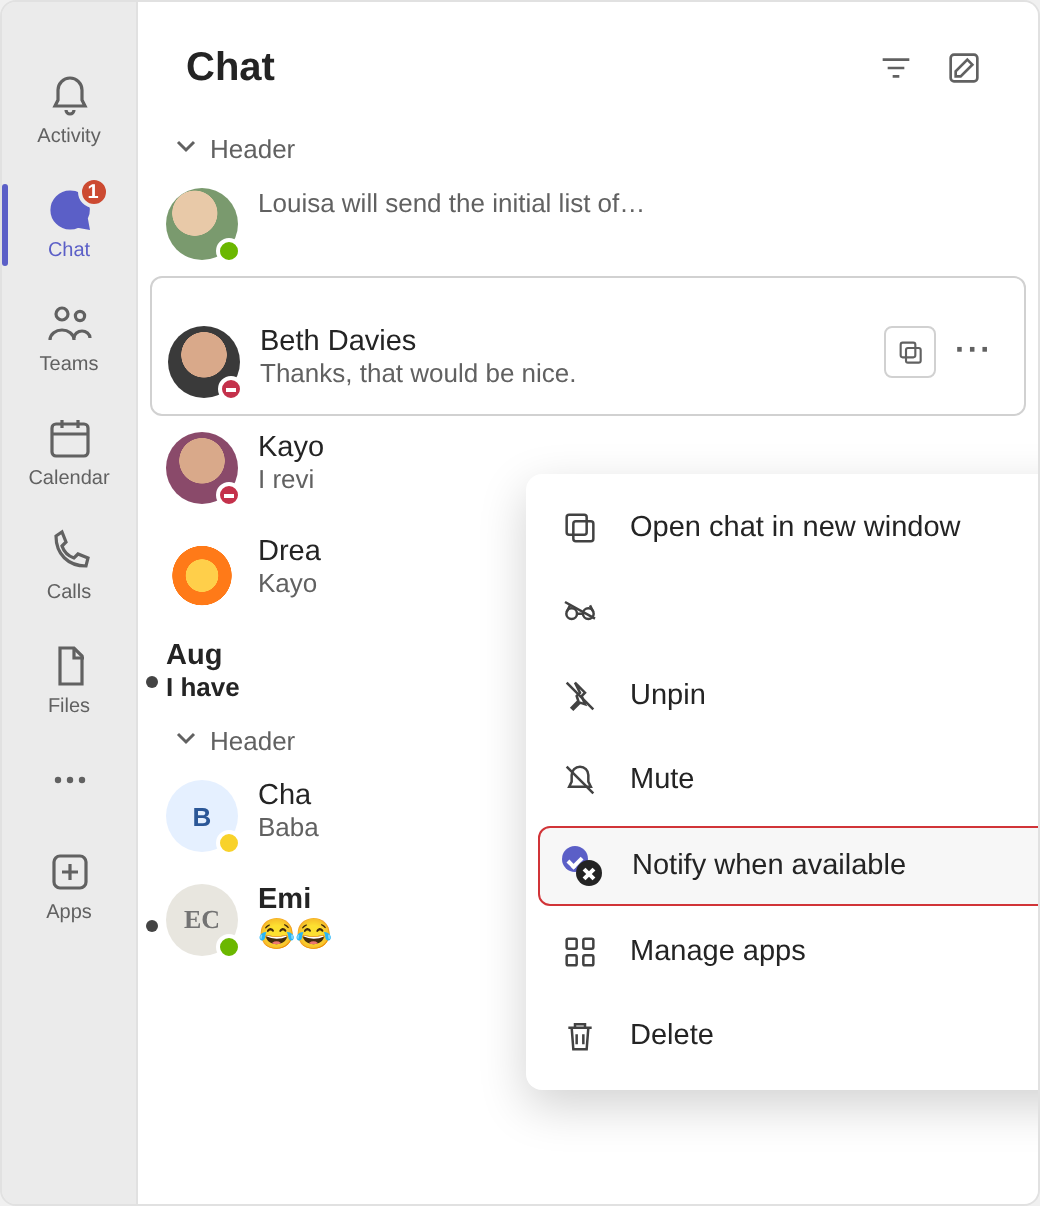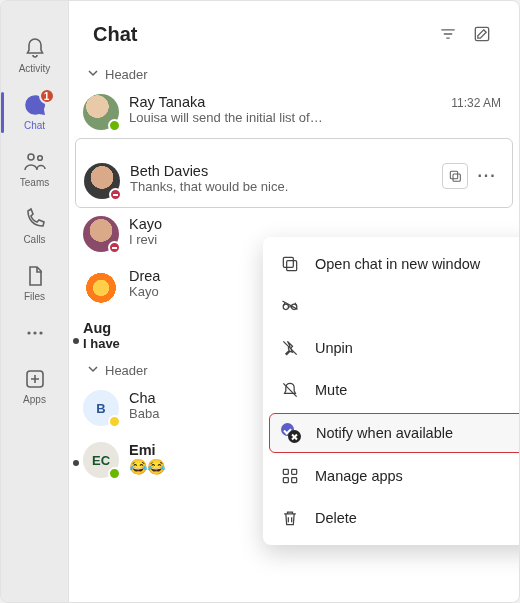--- a/index.html
+++ b/index.html
@@ -137,21 +137,21 @@
   .row-actions .ib svg { width:16px; height:16px; stroke:#616161; fill:none; stroke-width:1.6; }
   .row-actions .more { font-weight:bold; color:#616161; border:none; font-size:16px; letter-spacing:1px; }
 
   
   .av1 { background: radial-gradient(circle at 40% 35%, #e8c9a8 0 35%, #7a9a6e 36% 100%); }
   .av2 { background: radial-gradient(circle at 50% 40%, #d9a98a 0 40%, #3a3a3a 41% 100%); }
   .av3 { background: radial-gradient(circle at 50% 40%, #d9a98a 0 40%, #8a4a6a 41% 100%); }
   .av4 { background: radial-gradient(circle at 50% 55%, #ffcf4a 0 30%, #ff7a18 31% 55%, #fff 56% 100%); }
   .av-ab { background:#fde7f3; color:#b4009e; }
   .av-b  { background:#e5f0ff; color:#2b5797; }
-  .av-ec { background:#e8e6df; color:#14532d; }
+  .av-ec { background:#e8e6df; color:#737373;font-family:Liberation Serif, serif; }
 
   
   .menu {
     position:absolute;
     top: 236px; left: 194px;
     width: 298px;
     background:#fff;
     border-radius:8px;
     box-shadow: 0 8px 24px rgba(0,0,0,0.18);
     padding:6px 0;
@@ -228,20 +228,29 @@
       <svg viewBox="0 0 24 24">
           <circle cx="8" cy="7" r="3"></circle>
           <circle cx="17" cy="8" r="2.3"></circle>
           <path d="M2 20c0-3 3-5 6-5s6 2 6 5"></path>
           <path d="M14 19c0-2 2-3.5 4-3.5s4 1.5 4 3.5"></path>
         </svg>
     </span>
     <span>Teams</span>
   </div>
 
+  <div class="rail-item">
+    <span class="ico">
+      <svg viewBox="0 0 24 24">
+          <rect x="3" y="5" width="18" height="16" rx="2"></rect>
+          <path d="M3 10h18M8 3v4M16 3v4"></path>
+        </svg>
+    </span>
+    <span>Calendar</span>
+  </div>
 
   <div class="rail-item">
     <span class="ico">
       <svg viewBox="0 0 24 24">
           <path d="M5 4c0 9 6 15 15 15l1-4-5-2-2 2c-3-1-5-3-6-6l2-2-2-5z"></path>
         </svg>
     </span>
     <span>Calls</span>
   </div>
 
@@ -301,24 +310,20 @@
           </svg>
       </span>
       <span>Header</span>
     </div>
 
     <div class="row">
       <div class="avatar av1">
         <span class="presence avail"></span>
       </div>
       <div class="col">
-        <div class="line1">
-          <span class="name">Ray Tanaka</span>
-          <span class="time">11:32 AM</span>
-        </div>
         <div class="preview">Louisa will send the initial list of…</div>
       </div>
     </div>
 
     <div class="row selected">
       <div class="avatar av2">
         <span class="presence busy"></span>
       </div>
       <div class="col">
         <div class="line1">

